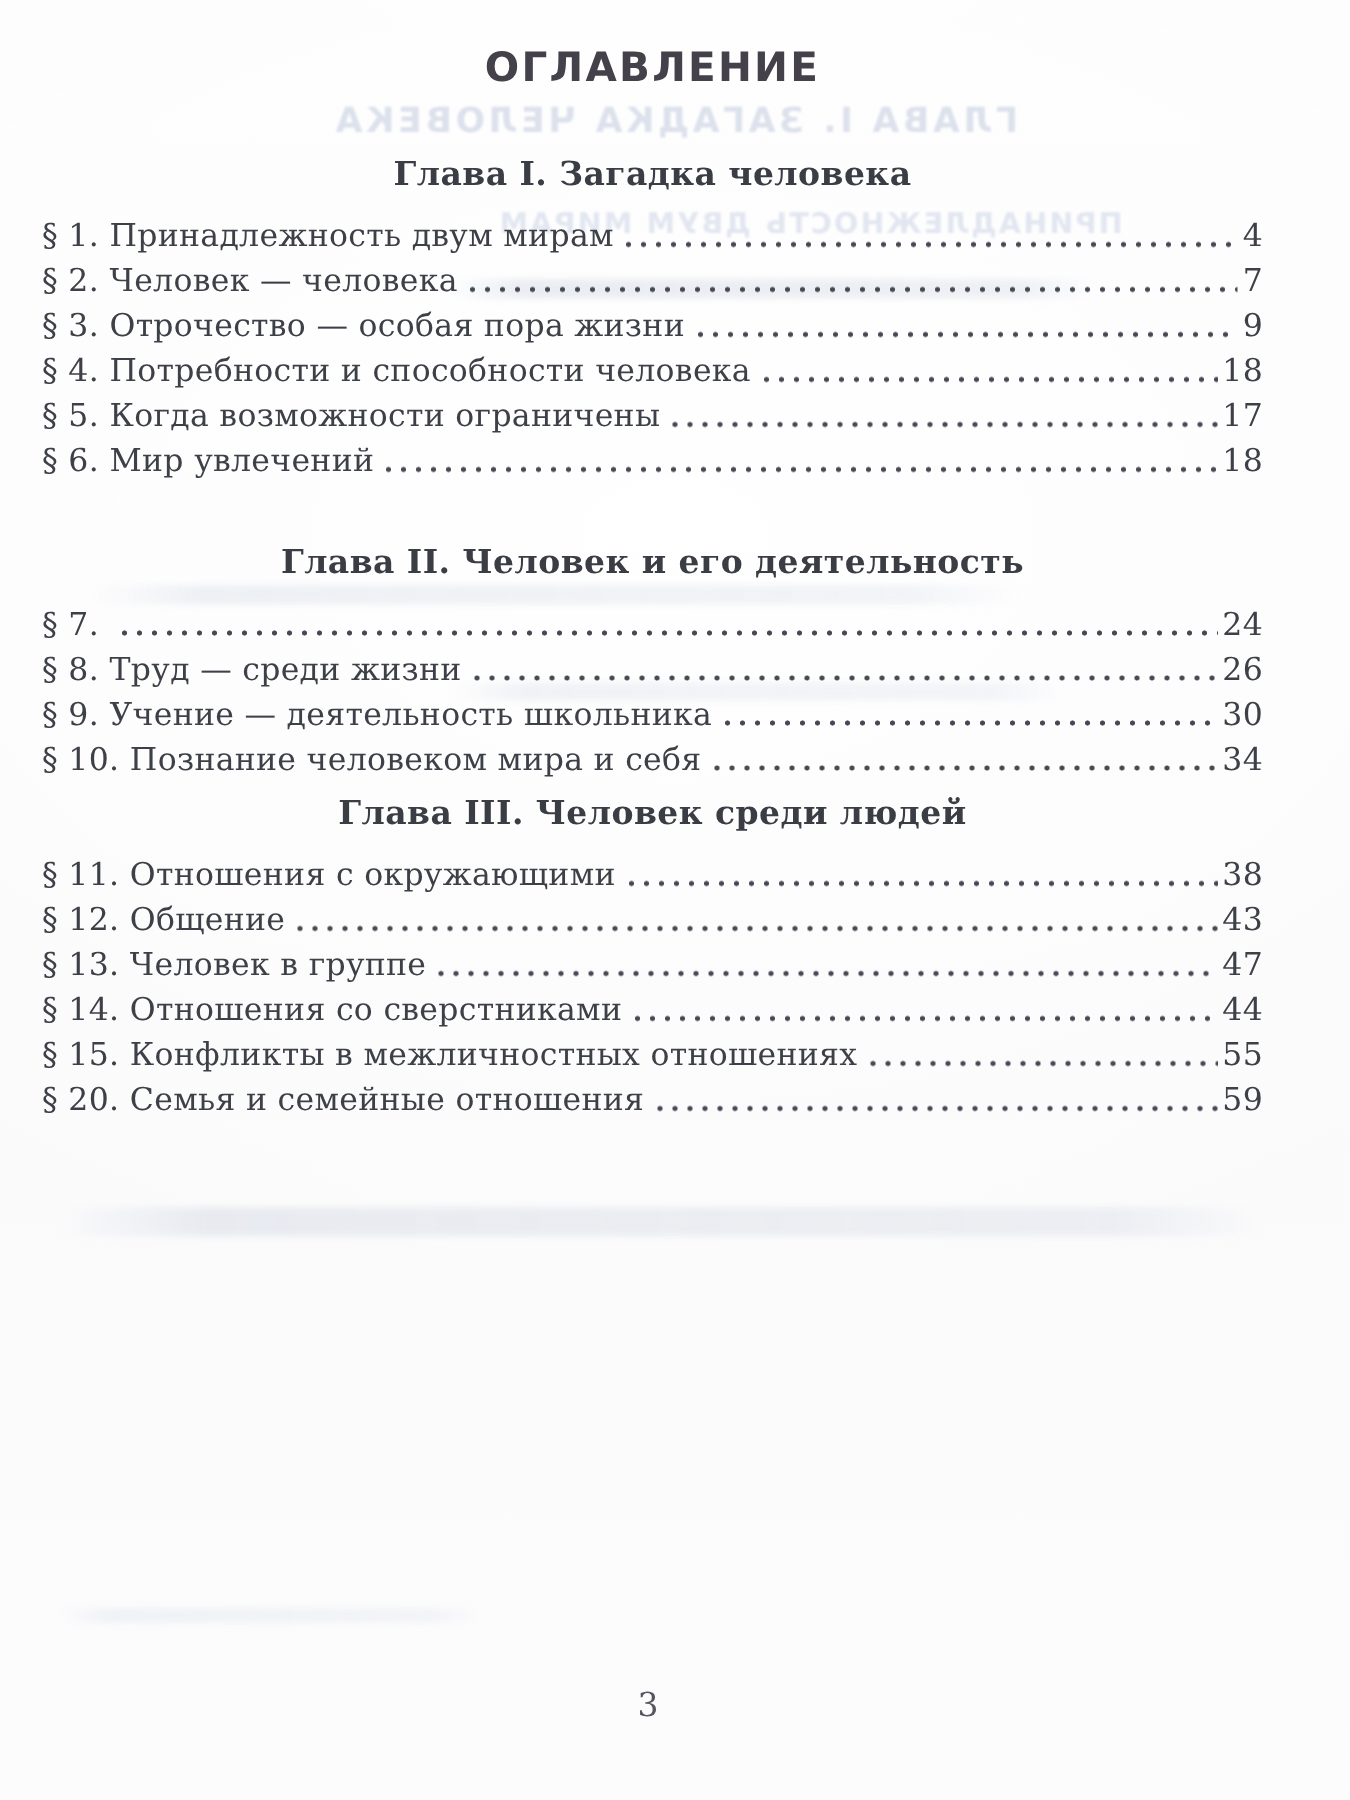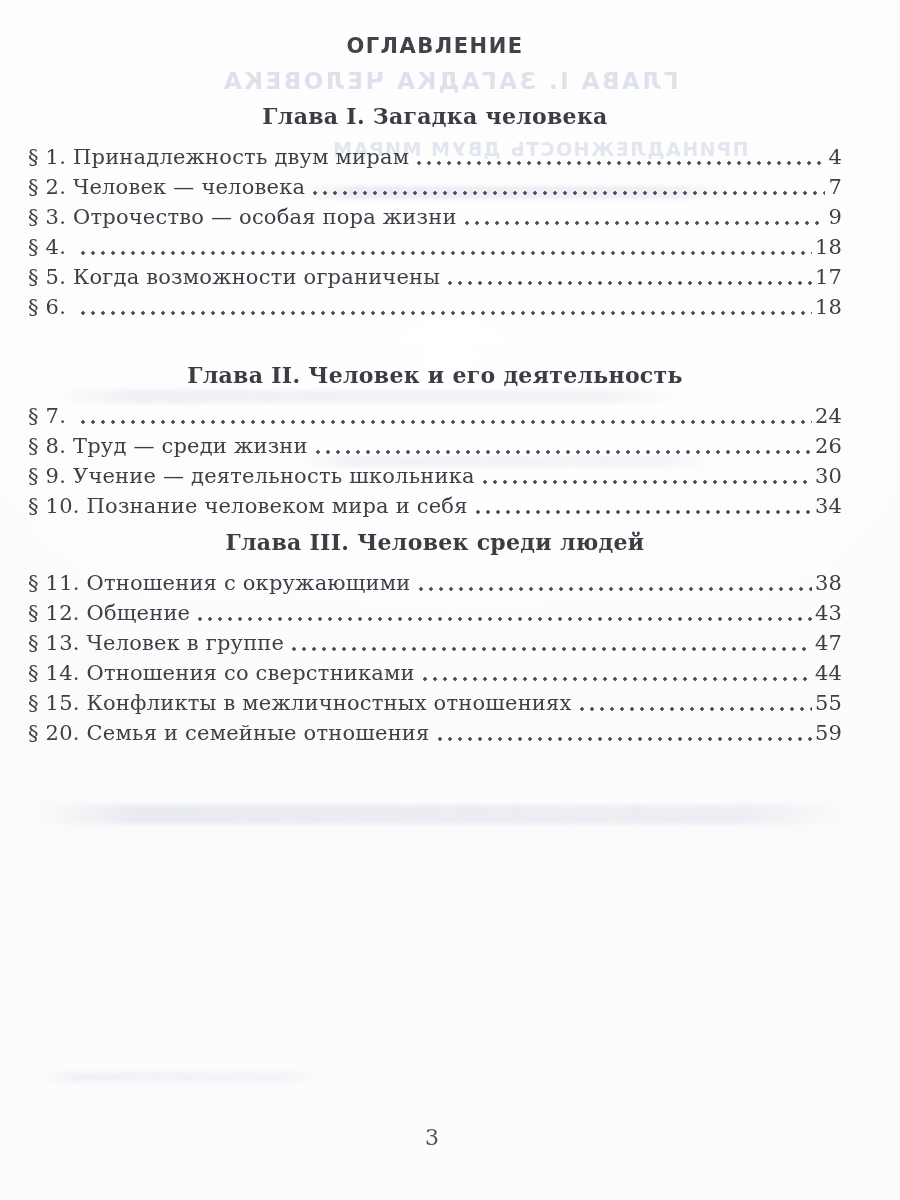--- a/index.html
+++ b/index.html
@@ -19,21 +19,21 @@
     position:absolute;
     left:28px; top:0;
     width:814px; height:1200px;
   }
 
   .toc-title {
     position:absolute; top:31px; left:0; right:0;
     text-align:center;
     font-family:"DejaVu Sans","Liberation Sans",sans-serif;
     font-weight:bold;
-    font-size:21px; line-height:30px;
+    font-size:27px; line-height:30px;
     letter-spacing:1.5px;
     color:#45414a;
   }
 
   .chapter { position:absolute; left:0; right:0; }
   .chapter-heading {
     text-align:center;
     font-weight:bold;
     font-size:22px; line-height:26px;
     letter-spacing:0.3px;
@@ -132,31 +132,33 @@
           <span class="pagenum">7</span>
         </div>
         <div class="toc-row">
           <span class="num-label">§ 3.</span>
           <span class="entry-title">Отрочество — особая пора жизни</span>
           <span class="dots"></span>
           <span class="pagenum">9</span>
         </div>
         <div class="toc-row">
           <span class="num-label">§ 4.</span>
+          <span class="entry-title">Потребности и способности человека</span>
           <span class="dots"></span>
           <span class="pagenum">18</span>
         </div>
         <div class="toc-row">
           <span class="num-label">§ 5.</span>
           <span class="entry-title">Когда возможности ограничены</span>
           <span class="dots"></span>
           <span class="pagenum">17</span>
         </div>
         <div class="toc-row">
           <span class="num-label">§ 6.</span>
+          <span class="entry-title">Мир увлечений</span>
           <span class="dots"></span>
           <span class="pagenum">18</span>
         </div>
       </div>
     </section>
 
     <section class="chapter" style="top:362px">
       <div class="chapter-heading">Глава II. Человек и его деятельность</div>
       <div class="rows">
         <div class="toc-row">

